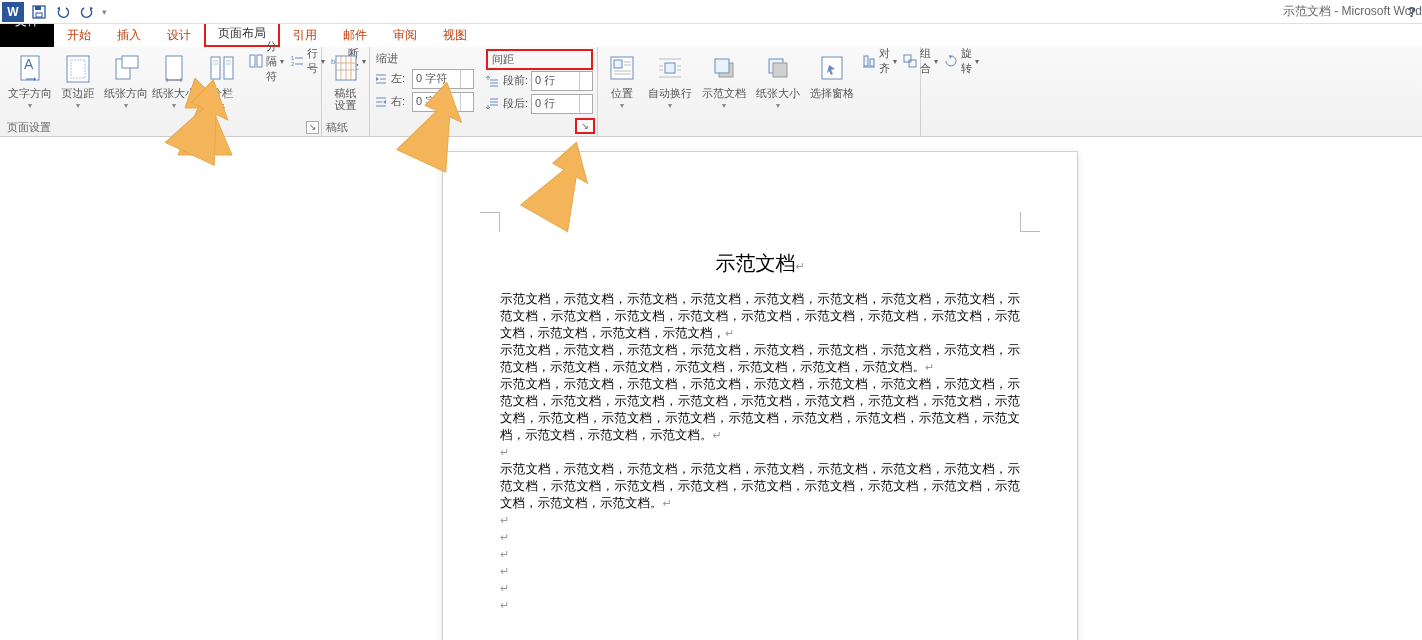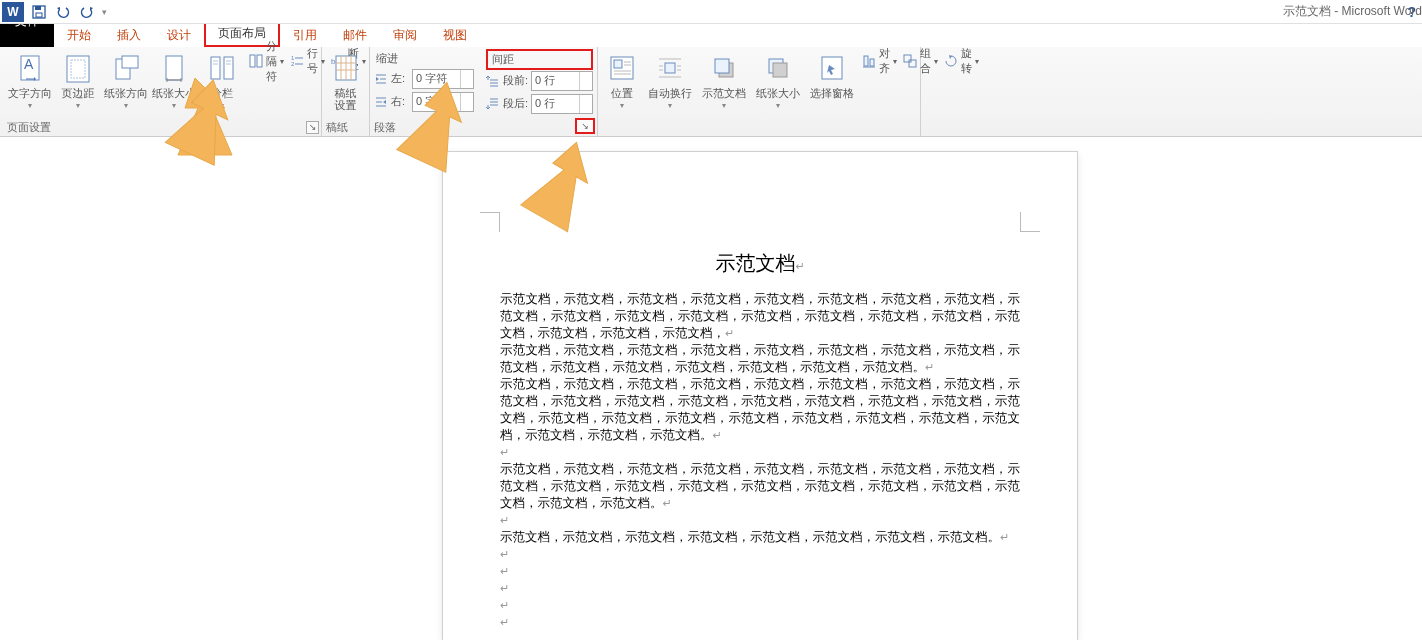--- a/index.html
+++ b/index.html
@@ -289,21 +289,20 @@
                 </svg>
               </span>
             <span>段后:</span>
             <div class="spin-input">
                 <span>0 行</span>
               </div>
           </div>
         </div>
       </div>
     </div>
-    <div class="group-label">段落</div>
     <div class="dialog-launcher red">↘</div>
   </div>
 
   <div class="group">
     <div class="group-body">
       <div class="big-btn" style="width:40px">
         <div class="icon-box">
             <svg width="30" height="30">
               <rect x="4" y="4" width="22" height="22" fill="#fff" stroke="#6a8bbd"></rect>
               <rect x="7" y="7" width="8" height="8" fill="#eaf2fb" stroke="#6a8bbd"></rect>
@@ -403,21 +402,20 @@
     <div class="page-margin-corner corner-tl"></div>
     <div class="page-margin-corner corner-tr"></div>
     <div class="page-title"><span>示范文档</span><span class="ret">↵</span></div>
     <div class="page-body">
       <p id="p1">示范文档，示范文档，示范文档，示范文档，示范文档，示范文档，示范文档，示范文档，示范文档，示范文档，示范文档，示范文档，示范文档，示范文档，示范文档，示范文档，示范文档，示范文档，示范文档，示范文档，<span class="ret">↵</span></p>
       <p id="p2">示范文档，示范文档，示范文档，示范文档，示范文档，示范文档，示范文档，示范文档，示范文档，示范文档，示范文档，示范文档，示范文档，示范文档，示范文档。<span class="ret">↵</span></p>
       <p id="p3">示范文档，示范文档，示范文档，示范文档，示范文档，示范文档，示范文档，示范文档，示范文档，示范文档，示范文档，示范文档，示范文档，示范文档，示范文档，示范文档，示范文档，示范文档，示范文档，示范文档，示范文档，示范文档，示范文档，示范文档，示范文档，示范文档，示范文档，示范文档。<span class="ret">↵</span></p>
       <p class="ret">↵</p>
       <p id="p4">示范文档，示范文档，示范文档，示范文档，示范文档，示范文档，示范文档，示范文档，示范文档，示范文档，示范文档，示范文档，示范文档，示范文档，示范文档，示范文档，示范文档，示范文档，示范文档。<span class="ret">↵</span></p>
       <p class="ret">↵</p>
-      <p id="p5">示范文档，示范文档，示范文档，示范文档，示范文档，示范文档，示范文档，示范文档。<span class="ret">↵</span></p>
       <p class="ret">↵</p>
       <p class="ret">↵</p>
       <p class="ret">↵</p>
       <p class="ret">↵</p>
       <p class="ret">↵</p>
     </div>
   </div>
 </div>
 
 <svg class="arrow-shape" style="left:140px; top:70px;" width="110" height="100">

